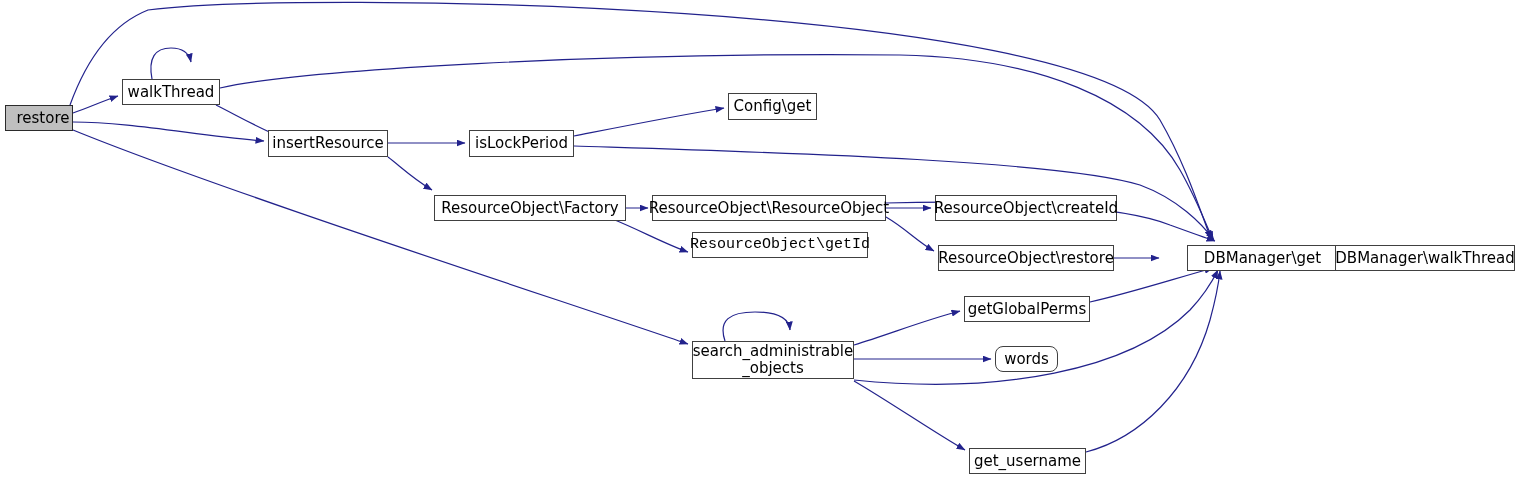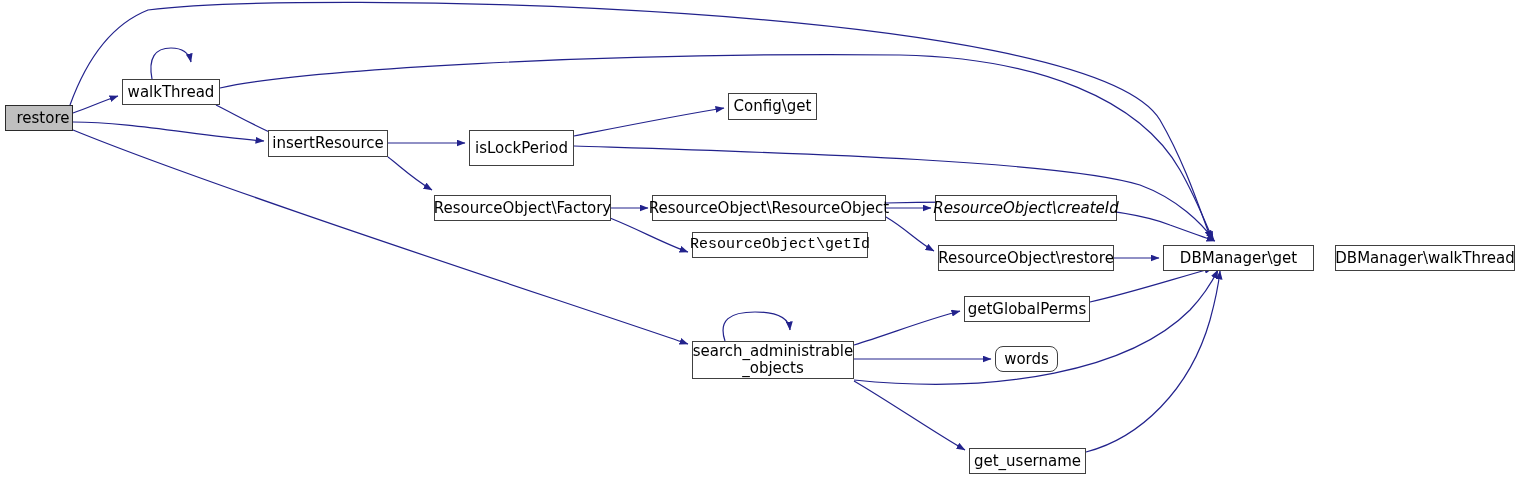--- a/index.html
+++ b/index.html
@@ -78,28 +78,28 @@
         <path d="M854,359 L991,359" fill="none" stroke="#22228c" stroke-width="1.2" marker-end="url(#arrowhead)"></path>
         <path d="M854,380 C1000,395 1130,370 1190,310 C1206,293 1214,278 1218,270" fill="none" stroke="#22228c" stroke-width="1.2" marker-end="url(#arrowhead)"></path>
         <path d="M854,381 C890,402 935,433 965,450" fill="none" stroke="#22228c" stroke-width="1.2" marker-end="url(#arrowhead)"></path>
         <path d="M1086,452 C1140,438 1190,390 1210,320 C1216,298 1219,280 1220,271" fill="none" stroke="#22228c" stroke-width="1.2" marker-end="url(#arrowhead)"></path>
       </g>
   </svg>
   <div id="nodes-layer">
       <div class="node current" style="left: 5px; top: 105px; width: 68px; height: 26px;"><span>restore</span></div>
       <div class="node" style="left: 122px; top: 79px; width: 98px; height: 26px;"><span>walkThread</span></div>
       <div class="node" style="left: 268px; top: 130px; width: 120px; height: 27px;"><span>insertResource</span></div>
-      <div class="node" style="left: 469px; top: 130px; width: 105px; height: 36px;"><span>isLockPeriod</span></div>
+      <div class="node" style="left: 469px; top: 130px; width: 105px; height: 27px;"><span>isLockPeriod</span></div>
       <div class="node" style="left: 728px; top: 93px; width: 89px; height: 27px;"><span>Config\get</span></div>
-      <div class="node" style="left: 434px; top: 195px; width: 177px; height: 26px;"><span>ResourceObject\Factory</span></div>
+      <div class="node" style="left: 434px; top: 195px; width: 192px; height: 26px;"><span>ResourceObject\Factory</span></div>
       <div class="node" style="left: 652px; top: 195px; width: 234px; height: 26px;"><span>ResourceObject\ResourceObject</span></div>
-      <div class="node" style="left: 935px; top: 195px; width: 182px; height: 26px; font-style: italic;"><span>ResourceObject\createId</span></div>
+      <div class="node" style="left: 935px; top: 195px; width: 182px; height: 26px;"><span>ResourceObject\createId</span></div>
       <div class="node" style="left: 692px; top: 232px; width: 176px; height: 26px; font-family: Liberation Mono, monospace;"><span>ResourceObject\getId</span></div>
       <div class="node" style="left: 938px; top: 245px; width: 176px; height: 26px;"><span>ResourceObject\restore</span></div>
-      <div class="node" style="left: 1163px; top: 245px; width: 151px; height: 26px;"><span>DBManager\get</span></div>
+      <div class="node" style="left: 1187px; top: 245px; width: 151px; height: 26px;"><span>DBManager\get</span></div>
       <div class="node" style="left: 1335px; top: 245px; width: 180px; height: 26px;"><span>DBManager\walkThread</span></div>
       <div class="node" style="left: 964px; top: 296px; width: 126px; height: 26px; text-align: center;"><span>getGlobalPerms</span></div>
       <div class="node" style="left: 692px; top: 341px; width: 162px; height: 38px; align-items: center;"><span>search_administrable
 _objects</span></div>
       <div class="node" style="left: 995px; top: 346px; width: 63px; height: 26px; border-radius: 8px;"><span>words</span></div>
       <div class="node" style="left: 969px; top: 448px; width: 117px; height: 26px;"><span>get_username</span></div>
     </div>
 </div>
 
 </body></html>

